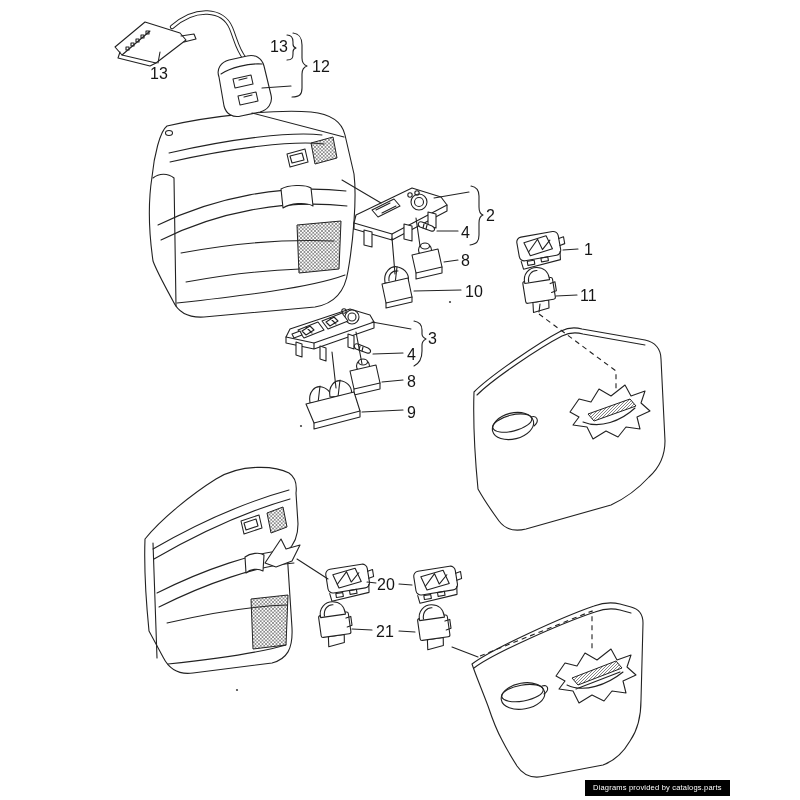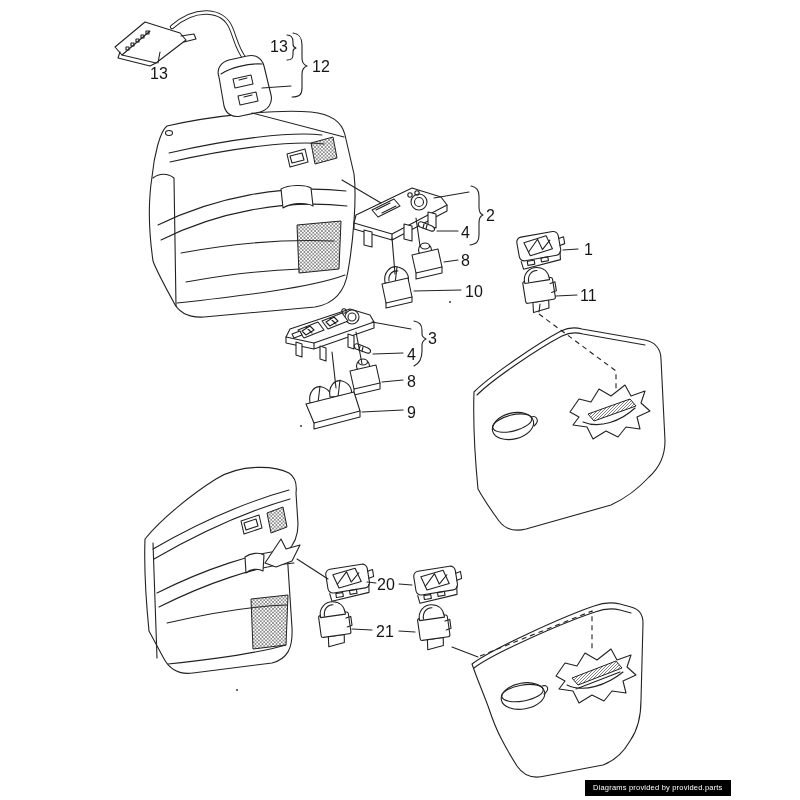--- a/index.html
+++ b/index.html
@@ -276,14 +276,14 @@
   <text class="lbl" x="580" y="301">11</text>
   <text class="lbl" x="465" y="297">10</text>
   <text class="lbl" x="428" y="344">3</text>
   <text class="lbl" x="407" y="360">4</text>
   <text class="lbl" x="407" y="387">8</text>
   <text class="lbl" x="407" y="418">9</text>
   <text class="lbl" x="377" y="590">20</text>
   <text class="lbl" x="376" y="637">21</text>
 </svg>
 
-<div class="watermark" style="background:#000;color:#fff;">Diagrams provided by provided.parts</div>
+<div class="watermark" style="background:#000;color:#fff;">Diagrams provided by catalogs.parts</div>
 </div>
 
 </body></html>

